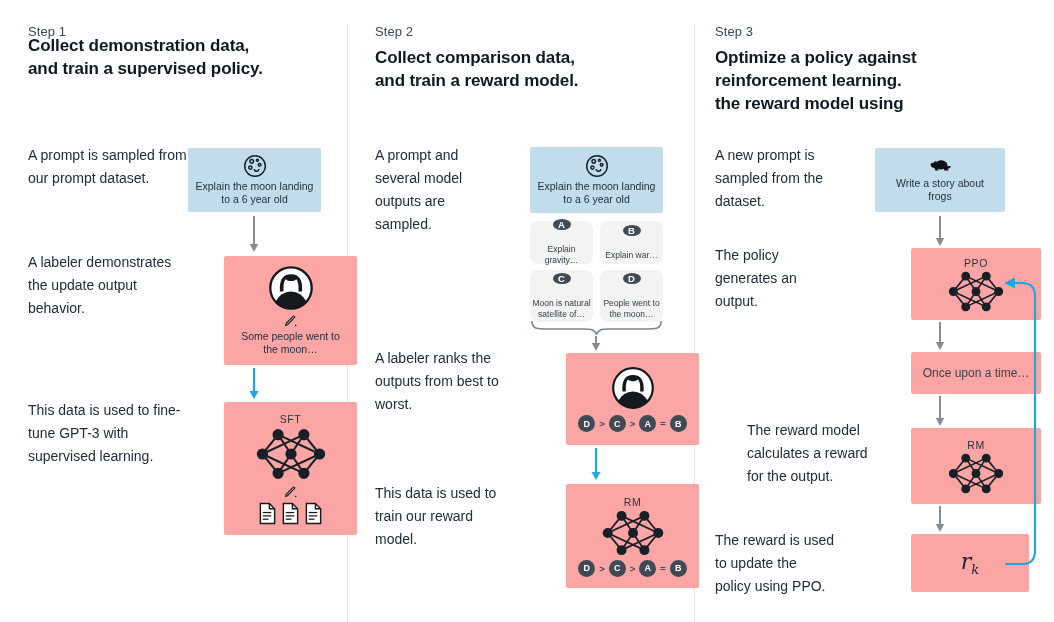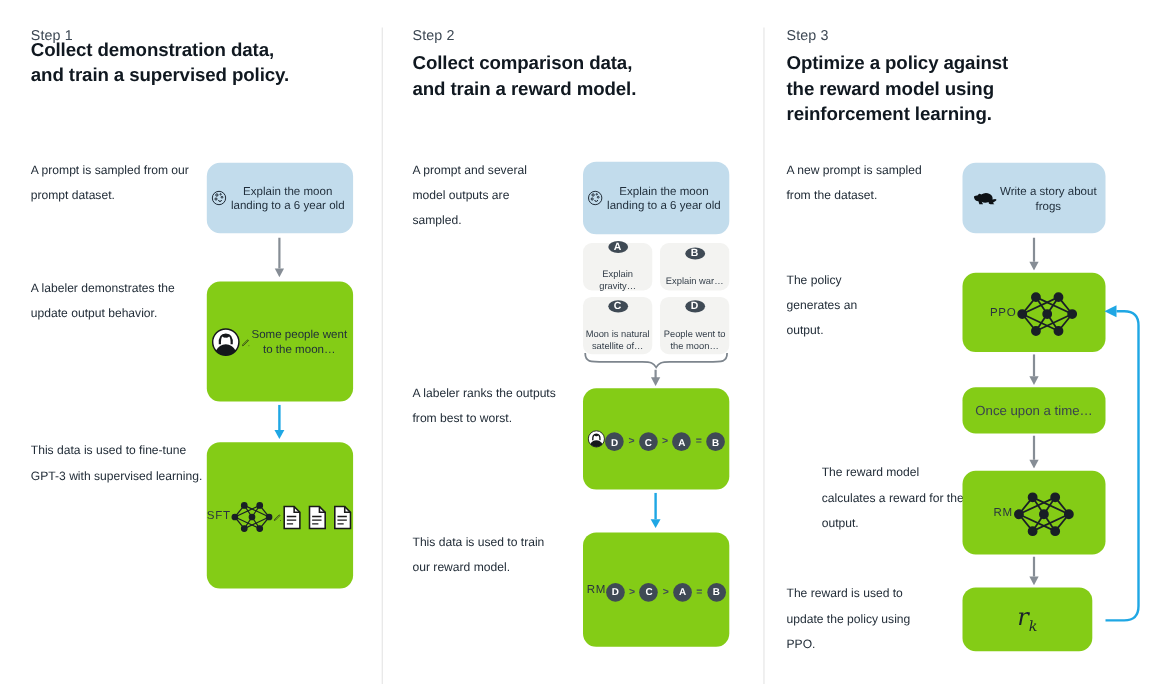--- a/index.html
+++ b/index.html
@@ -4,24 +4,24 @@
 <style>
   * { margin:0; padding:0; box-sizing:border-box; }
   html,body { background:#fff; }
   .canvas {
     position:relative; width:1054px; height:622px; background:#fff;
     font-family:"Liberation Sans", sans-serif; overflow:hidden;
   }
   .divider { position:absolute; top:25px; height:597px; width:1px; background:#e4e4e4; }
   .step-label { position:absolute; font-size:13px; color:#3d4854; letter-spacing:.1px; }
   .title { position:absolute; font-size:17px; font-weight:700; color:#101820; line-height:23px; letter-spacing:-.1px; }
-  .cap { position:absolute; font-size:11px; color:#222d38; line-height:23px; }
-  .box { position:absolute; border-radius:12px; display:flex; flex-direction:row; align-items:center; justify-content:center; text-align:center; }
+  .cap { position:absolute; font-size:14px; color:#222d38; line-height:23px; }
+  .box { position:absolute; border-radius:2px; display:flex; flex-direction:column; align-items:center; justify-content:center; text-align:center; }
   .box.blue { background:#c2dcec; }
-  .box.gray { background:#84cc16; }
+  .box.gray { background:#fca5a5;margin-left:36px; }
   .box-caption { font-size:10.5px; line-height:13.5px; color:#1f2d3a; }
   .mini-grid { position:absolute; display:grid; grid-template-columns:63px 63px; column-gap:7px; row-gap:6px; }
   .mini-card { background:#f3f3f1; border-radius:8px; display:flex; flex-direction:column; align-items:center; justify-content:center; text-align:center; padding:4px 2px; }
   .mini-card.r1 { height:43px; } .mini-card.r2 { height:52px; }
   .chip { width:18px; height:18px; border-radius:50%; background:#3f4a55; color:#fff; font-size:9.5px; font-weight:700; display:flex; align-items:center; justify-content:center; }
   .chip.sm { width:17px; height:17px; font-size:9px; }
   .mini-caption { font-size:8.5px; line-height:11px; color:#333e49; margin-top:14px; }
   .rank-row { display:flex; align-items:center; justify-content:center; gap:4px; }
   .rank-sep { font-size:9.5px; font-weight:700; color:#3f4a55; }
   .model-label { font-size:10.5px; color:#2a343f; letter-spacing:.6px; }
@@ -231,22 +231,22 @@
       <span class="rank-sep">&gt;</span>
       <span class="chip sm">A</span>
       <span class="rank-sep">=</span>
       <span class="chip sm">B</span>
     </div>
   </div>
 
   <div class="step-label" style="left:715px; top:24px">Step 3</div>
   <div class="title" style="left:715px; top:46px">
     <div>Optimize a policy against</div>
+    <div>reinforcement learning.</div>
     <div>the reward model using</div>
-    <div>reinforcement learning.</div>
   </div>
   <div class="cap" style="left:715px; top:144px; width:130px">A new prompt is sampled from the dataset.</div>
   <div class="cap" style="left:715px; top:244px; width:95px">The policy generates an output.</div>
   <div class="cap" style="left:747px; top:419px; width:140px">The reward model calculates a reward for the output.</div>
   <div class="cap" style="left:715px; top:529px; width:120px">The reward is used to update the policy using PPO.</div>
 
   <div class="box blue" style="left:875px; top:148px; width:130px; height:64px; padding:5px 4px">
     <svg class="icon" width="26" height="17" viewBox="0 0 30 20">
       <path d="M4 9.5 Q3 7.5 5.5 7 L8 6.6 Q8.5 4.4 10.5 5.2 L11.5 5.6 Q16 2.6 20.5 5 Q24.5 7.2 23.5 11 L26.5 10.5 Q28.5 10.5 27.5 12.2 L24 14.5 L25.5 16 L21.5 16 Q19 16 19.5 13.8 Q15 15.5 12 13.5 L13.5 16 L9.5 16 L8.5 13 Q4.5 12.5 4 9.5 Z" fill="#0d1216"></path>
     </svg>

